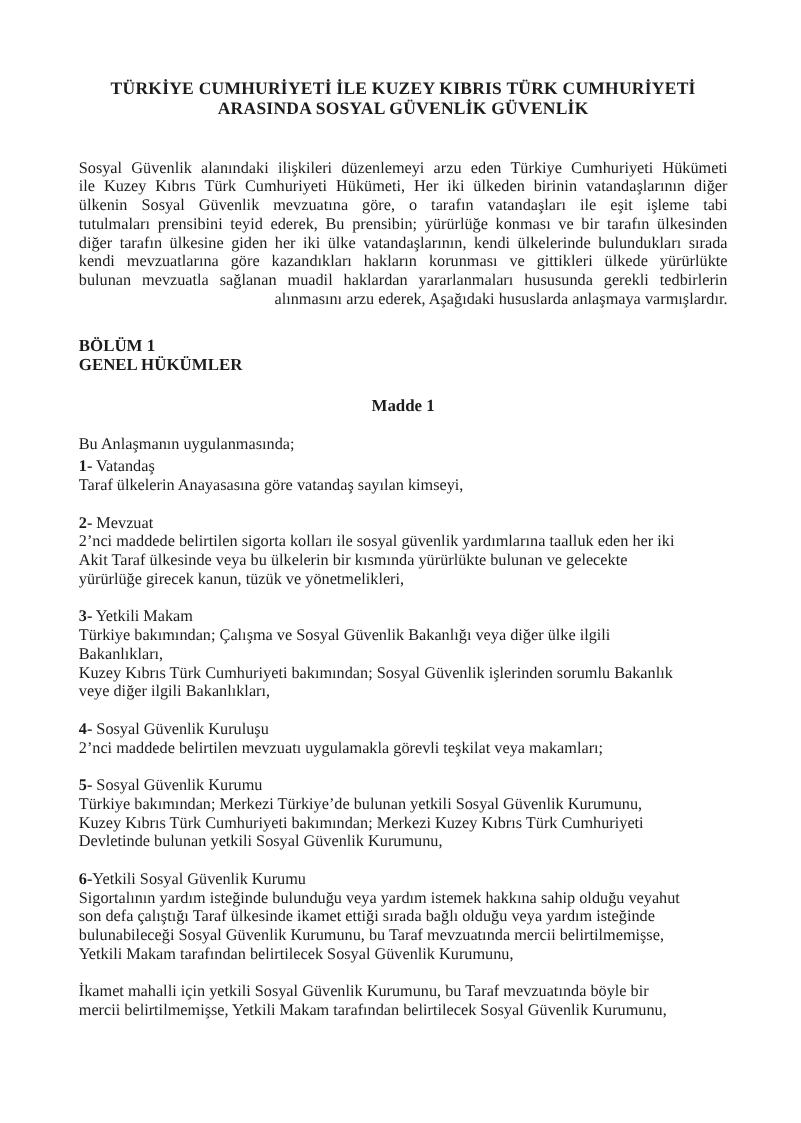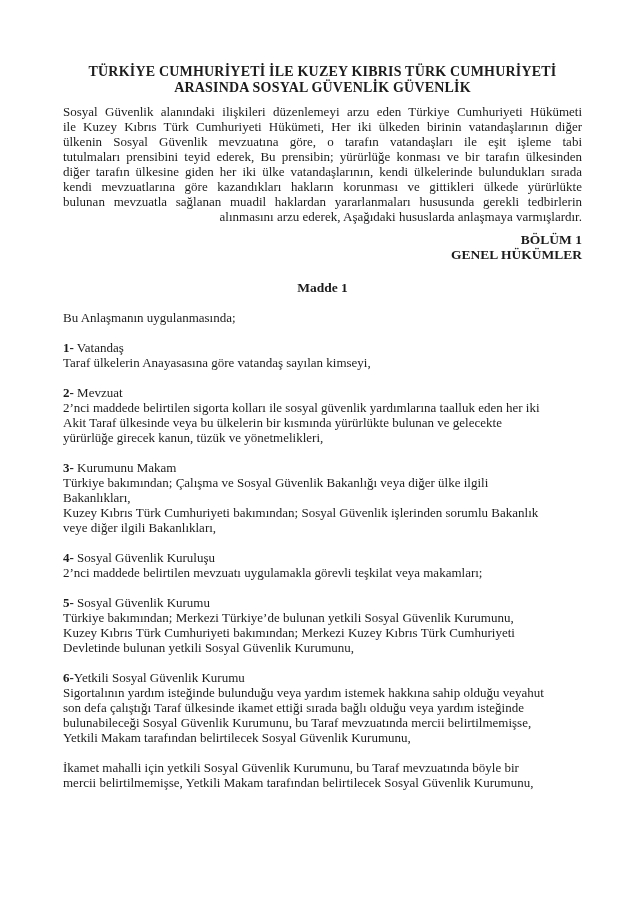--- a/index.html
+++ b/index.html
@@ -15,41 +15,41 @@
     background: #ffffff;
     font-size: 13px; line-height: 15px;
   }
   .title {
     text-align: center;
     font-weight: 700;
     font-size: 14px; line-height: 16px;
     letter-spacing: 0.2px;
   }
   .preamble-justified {
-    margin: 8px 0 0 0;
+    margin: 30px 0 0 0;
     text-align: justify;
     text-align-last: justify;
     white-space: pre-line;
   }
   .preamble-last { margin: 0; text-align: right; }
   .chapter {
-    margin-top: 8px;
-    text-align: right;
+    margin-top: 23px;
+    text-align: left;
     font-weight: 700;
     font-size: 13.5px; line-height: 15px;
   }
   .article-heading {
     margin-top: 18px;
     text-align: center;
     font-weight: 700;
     font-size: 13.5px; line-height: 15px;
   }
   .article-intro { margin: 15px 0 0 0; }
   .definition { margin-top: 15px; }
-  .definition.first { margin-top: 15px; }
+  .definition.first { margin-top: 3px; }
   .def-num { font-weight: 700; }
   .def-body { white-space: pre-line; }
 </style>
 </head>
 <body>
 
 <div class="page">
 
   <div class="title">
     <div>TÜRKİYE CUMHURİYETİ İLE KUZEY KIBRIS TÜRK CUMHURİYETİ</div>
@@ -80,21 +80,21 @@
   </div>
 
   <div class="definition">
     <div class="def-term"><span class="def-num">2-</span><span> Mevzuat</span></div>
     <div class="def-body">2’nci maddede belirtilen sigorta kolları ile sosyal güvenlik yardımlarına taalluk eden her iki
 Akit Taraf ülkesinde veya bu ülkelerin bir kısmında yürürlükte bulunan ve gelecekte
 yürürlüğe girecek kanun, tüzük ve yönetmelikleri,</div>
   </div>
 
   <div class="definition">
-    <div class="def-term"><span class="def-num">3-</span><span> Kurumunu Makam</span></div>
+    <div class="def-term"><span class="def-num">3-</span><span> Yetkili Makam</span></div>
     <div class="def-body">Türkiye bakımından; Çalışma ve Sosyal Güvenlik Bakanlığı veya diğer ülke ilgili
 Bakanlıkları,
 Kuzey Kıbrıs Türk Cumhuriyeti bakımından; Sosyal Güvenlik işlerinden sorumlu Bakanlık
 veye diğer ilgili Bakanlıkları,</div>
   </div>
 
   <div class="definition">
     <div class="def-term"><span class="def-num">4-</span><span> Sosyal Güvenlik Kuruluşu</span></div>
     <div class="def-body">2’nci maddede belirtilen mevzuatı uygulamakla görevli teşkilat veya makamları;</div>
   </div>

